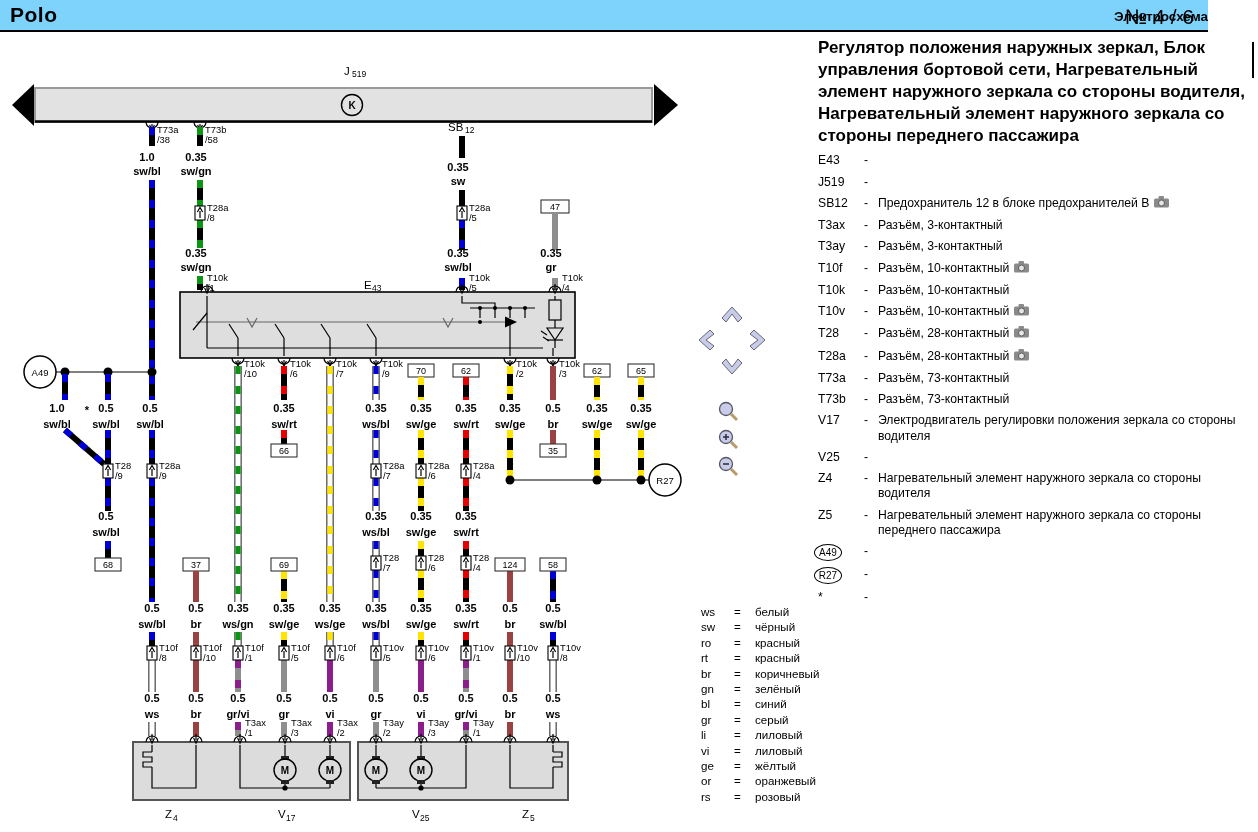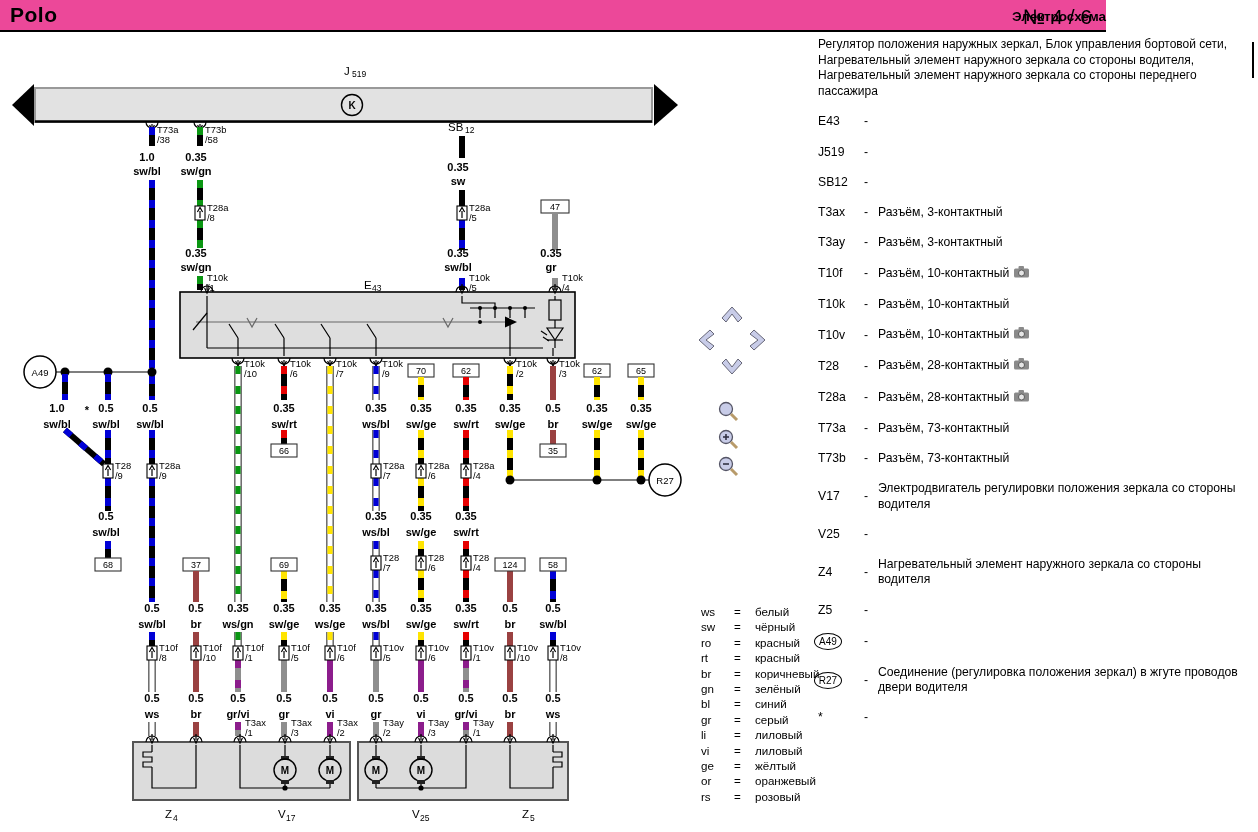--- a/index.html
+++ b/index.html
@@ -1,26 +1,26 @@
 <!DOCTYPE html>
 <html><head>
 <meta charset="utf-8">
 <style>
   html,body{margin:0;padding:0}
   body{width:1258px;height:832px;background:#fff;font-family:"Liberation Sans",sans-serif;position:relative;overflow:hidden}
   
-  .hdr{position:absolute;top:0;left:0;width:1106px;height:30px;border-bottom:2px solid #000;background:#ec4899}
+  .hdr{position:absolute;top:0;left:0;width:1208px;height:30px;border-bottom:2px solid #000;background:#7dd3fc}
   .brand{position:absolute;left:10px;top:3px;font-size:21px;font-weight:bold;letter-spacing:.5px}
   .doc-title{position:absolute;left:0;right:0;top:9px;text-align:right;font-size:13.5px;font-weight:bold}
   .page-no{position:absolute;right:14px;top:5px;font-size:21px;font-weight:normal}
   .right-tick{position:absolute;left:1252px;top:42px;width:2px;height:36px;background:#000}
   
   .panel{position:absolute;left:818px;top:37px;width:434px}
-  .panel-title{font-size:12px;font-weight:normal;line-height:1.3;margin-bottom:5px}
-  .lrow{display:flex;font-size:12.2px;line-height:1.25;margin:15px 0;align-items:center}
+  .panel-title{font-size:17px;font-weight:bold;line-height:1.3;margin-bottom:5px}
+  .lrow{display:flex;font-size:12.2px;line-height:1.25;margin:6px 0;align-items:flex-start}
   .lkey{width:46px;flex:none}
   .ldash{width:14px;flex:none}
   .ldesc{flex:1}
   .circle-key{display:inline-block;border:1.6px solid #000;border-radius:50%;padding:3px 3px 2px 3px;font-size:10px;line-height:1;min-width:20px;text-align:center;margin-left:-4px}
   .cam{display:inline-block;vertical-align:-1px;margin-left:5px}
   
   .color-legend{position:absolute;left:701px;top:604px;font-size:11.6px}
   .crow{display:grid;grid-template-columns:33px 21px auto;line-height:15.4px}
   
   .ctrl{position:absolute;width:26px;height:26px}
@@ -672,20 +672,25 @@
       <span class="lkey">E43</span>
       <span class="ldash">-</span>
     </div>
   <div class="lrow">
       <span class="lkey">J519</span>
       <span class="ldash">-</span>
     </div>
   <div class="lrow">
       <span class="lkey">SB12</span>
       <span class="ldash">-</span>
+      <span class="ldesc"><span>Предохранитель 12 в блоке предохранителей B</span><span class="cam"><svg width="15" height="12" viewBox="0 0 15 12">
+            <rect x="0" y="2.5" width="15" height="9" rx="1.5" fill="#8a8a8a"></rect>
+            <rect x="4.5" y="0" width="5.5" height="3.5" rx="1" fill="#8a8a8a"></rect>
+            <circle cx="7.5" cy="7" r="3" fill="#e6e6e6" stroke="#444" stroke-width="0.8"></circle>
+          </svg></span></span>
     </div>
   <div class="lrow">
       <span class="lkey">T3ax</span>
       <span class="ldash">-</span>
       <span class="ldesc">Разъём, 3-контактный</span>
     </div>
   <div class="lrow">
       <span class="lkey">T3ay</span>
       <span class="ldash">-</span>
       <span class="ldesc">Разъём, 3-контактный</span>
@@ -751,29 +756,29 @@
       <span class="ldash">-</span>
     </div>
   <div class="lrow">
       <span class="lkey">Z4</span>
       <span class="ldash">-</span>
       <span class="ldesc">Нагревательный элемент наружного зеркала со стороны водителя</span>
     </div>
   <div class="lrow">
       <span class="lkey">Z5</span>
       <span class="ldash">-</span>
+      <span class="ldesc">Нагревательный элемент наружного зеркала со стороны переднего пассажира</span>
     </div>
   <div class="lrow">
       <span class="lkey"><span class="circle-key">A49</span></span>
       <span class="ldash">-</span>
     </div>
   <div class="lrow">
       <span class="lkey"><span class="circle-key">R27</span></span>
       <span class="ldash">-</span>
-      <span class="ldesc">Соединение (регулировка положения зеркал) в жгуте проводов двери водителя</span>
     </div>
   <div class="lrow">
       <span class="lkey">*</span>
       <span class="ldash">-</span>
     </div>
 </div>
 
 <div class="color-legend">
   <div class="crow">
       <span>ws</span>

